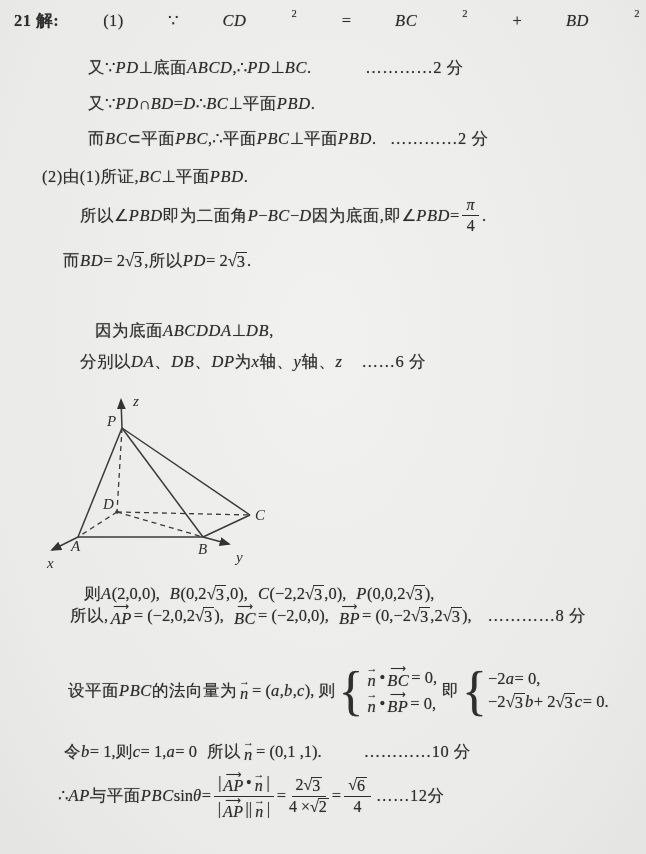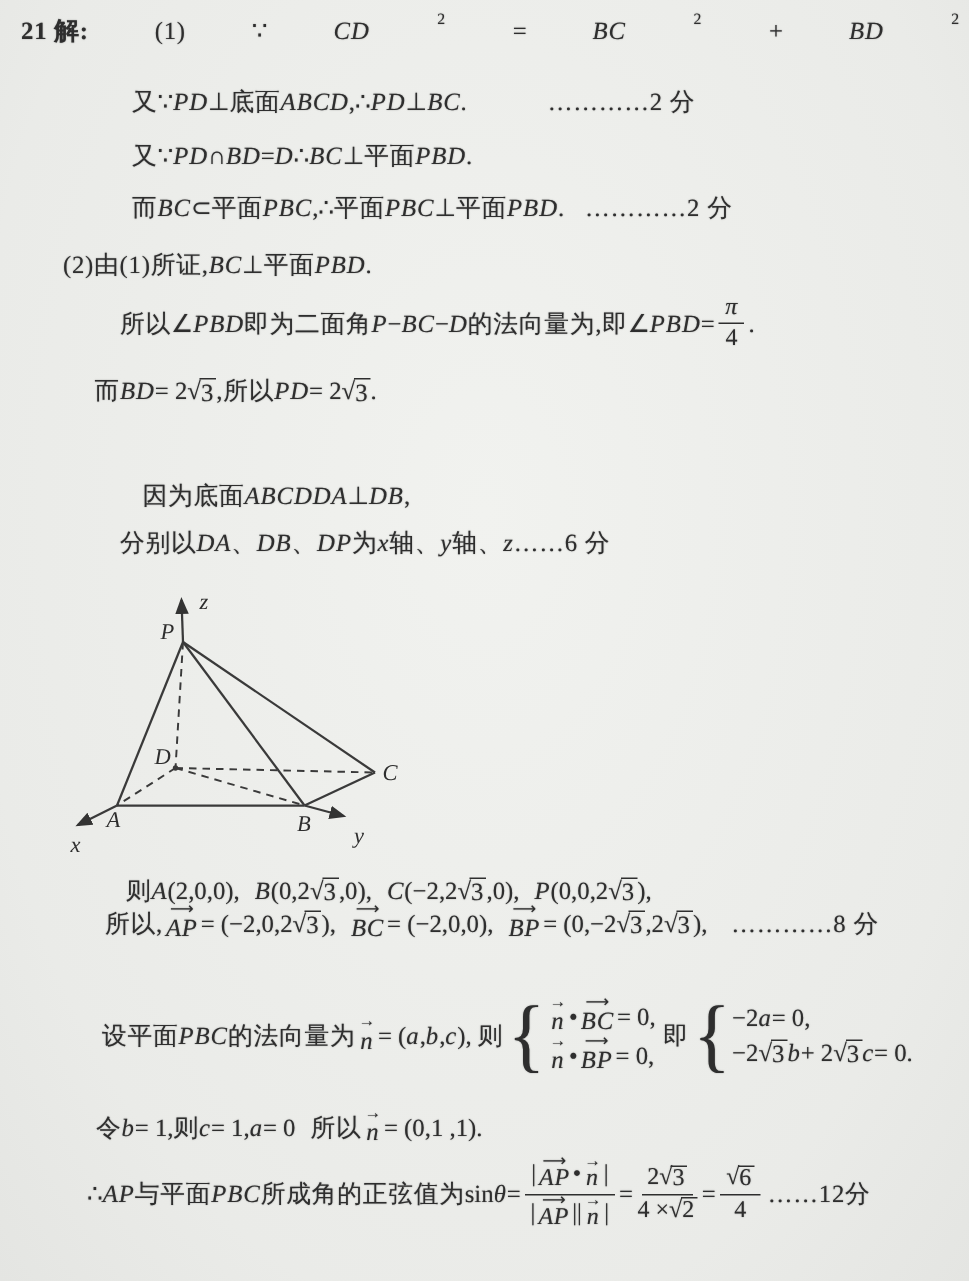--- a/index.html
+++ b/index.html
@@ -130,21 +130,21 @@
   <div class="line" style="left:80px;top:196px;">
       <span class="cn">所以</span>
       <span class="m">∠</span>
       <span class="v">PBD</span>
       <span class="cn"> 即为二面角 </span>
       <span class="v">P</span>
       <span class="m"> − </span>
       <span class="v">BC</span>
       <span class="m"> − </span>
       <span class="v">D</span>
-      <span class="cn"> 的法向量为,即</span>
+      <span class="cn"> 因为底面,即</span>
       <span class="m">∠</span>
       <span class="v">PBD</span>
       <span class="m"> = </span>
       <span class="frac">
         <span class="num">
           <span class="v">π</span>
         </span>
         <span class="den">
           <span class="m">4</span>
         </span>
@@ -178,21 +178,21 @@
       <span class="cn">、</span>
       <span class="v">DB</span>
       <span class="cn">、</span>
       <span class="v">DP</span>
       <span class="cn">为 </span>
       <span class="v">x</span>
       <span class="cn"> 轴、</span>
       <span class="v">y</span>
       <span class="cn"> 轴、</span>
       <span class="v">z</span>
-      <span class="score" style="margin-left: 0; font-family: Liberation Serif, serif;">……6 分</span>
+      <span class="score" style="margin-left: 19px; font-family: Liberation Serif, serif;">……6 分</span>
     </div>
 
   <svg style="position:absolute;left:35px;top:388px;" width="235" height="185" viewBox="0 0 235 185">
     <defs>
       <marker id="ah" orient="auto" markerWidth="9" markerHeight="8" refX="6.2" refY="3">
         <path d="M0,0 L7.5,3 L0,6 z" fill="#333"></path>
       </marker>
     </defs>
     <g stroke="#3a3a3a" stroke-width="1.5" fill="none">
 
@@ -347,27 +347,27 @@
       <span class="v">c</span>
       <span class="m"> = 1,</span>
       <span class="v">a</span>
       <span class="m"> = 0</span>
       <span class="cn" style="margin-left: 10px;">所以</span>
       <span class="vec">
         <span class="arr">→</span>
         <span class="nm">n</span>
       </span>
       <span class="m"> = (0,1 ,1).</span>
+      <span class="score" style="margin-left: 42px;">…………10 分</span>
     </div>
   <div class="line" style="left:58px;top:772px;">
       <span class="m">∴ </span>
       <span class="v">AP</span>
       <span class="cn"> 与平面 </span>
       <span class="v">PBC</span>
-      <span class="cn"> 所成角的正弦值为 </span>
       <span class="m">sin</span>
       <span class="v">θ</span>
       <span class="m"> = </span>
       <span class="frac">
         <span class="num">
           <span class="m">|</span>
           <span class="vec">
             <span class="arr">⟶</span>
             <span class="nm">AP</span>
           </span>

